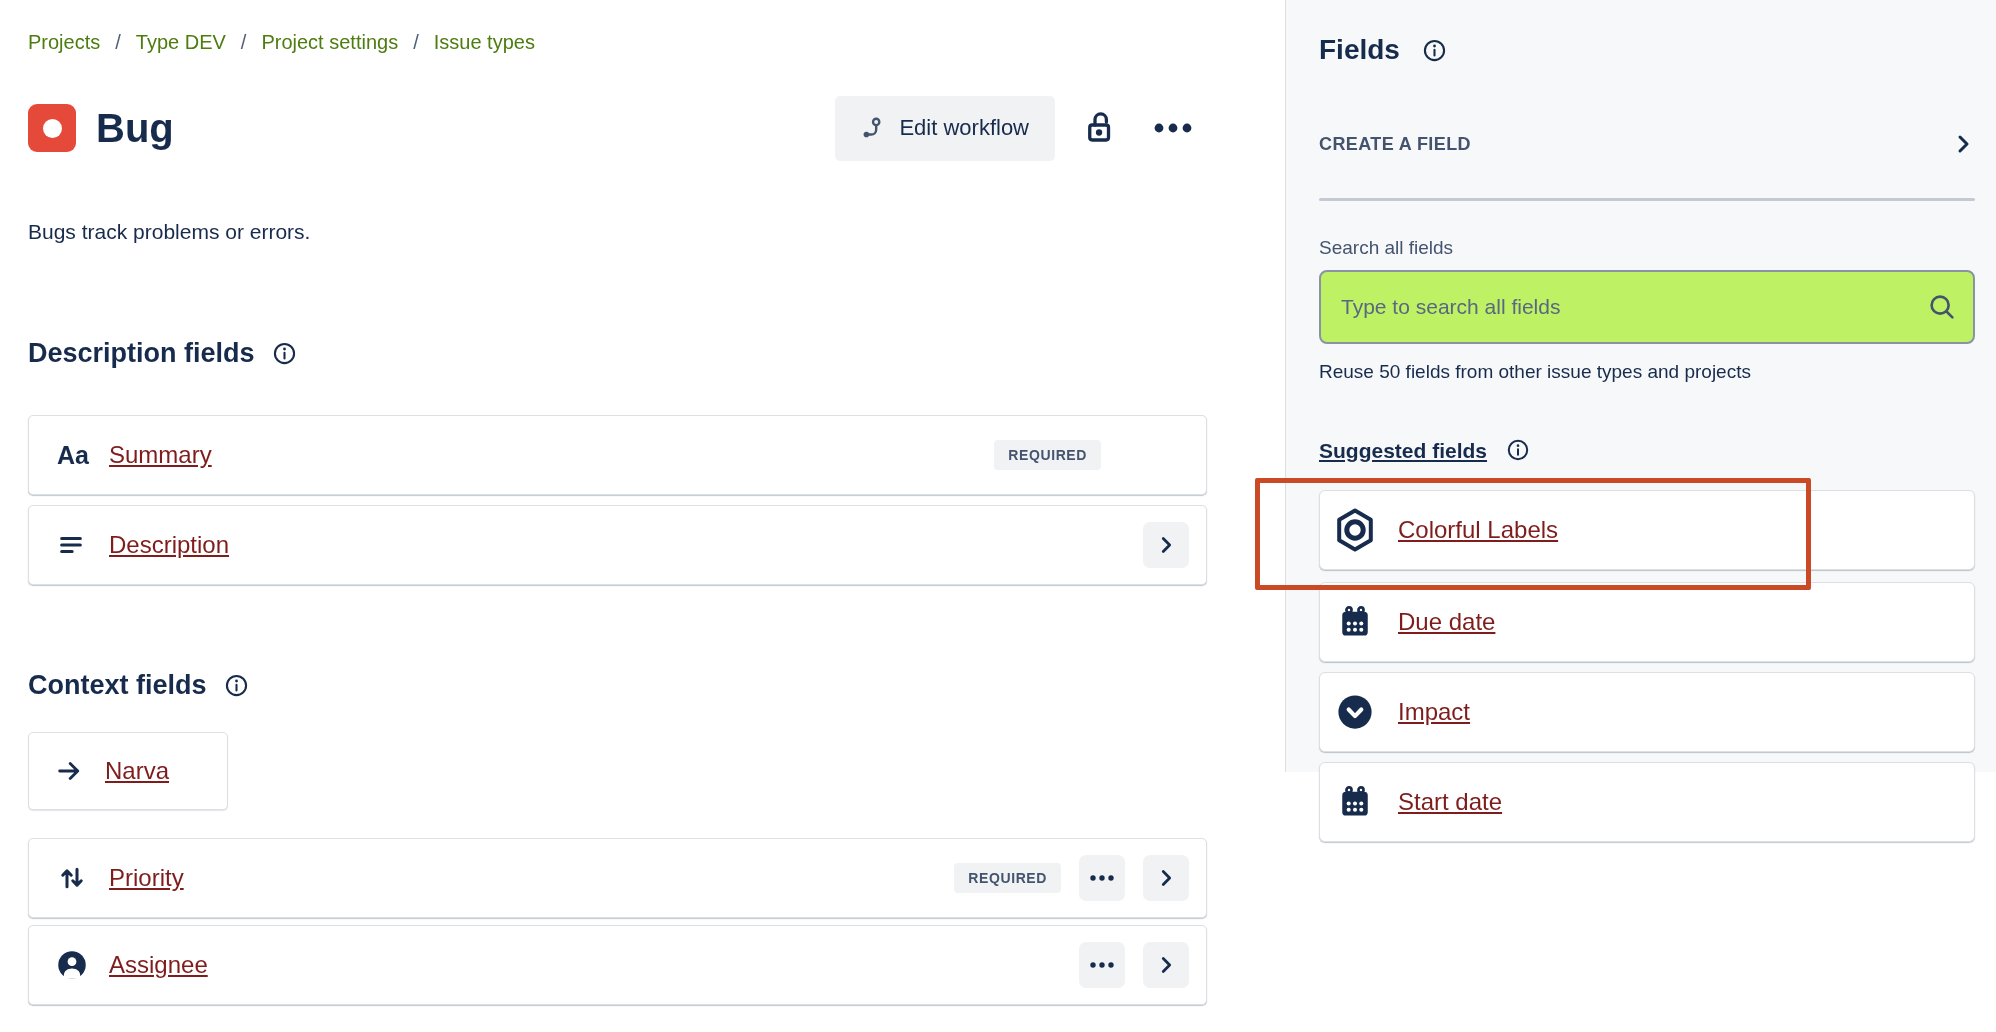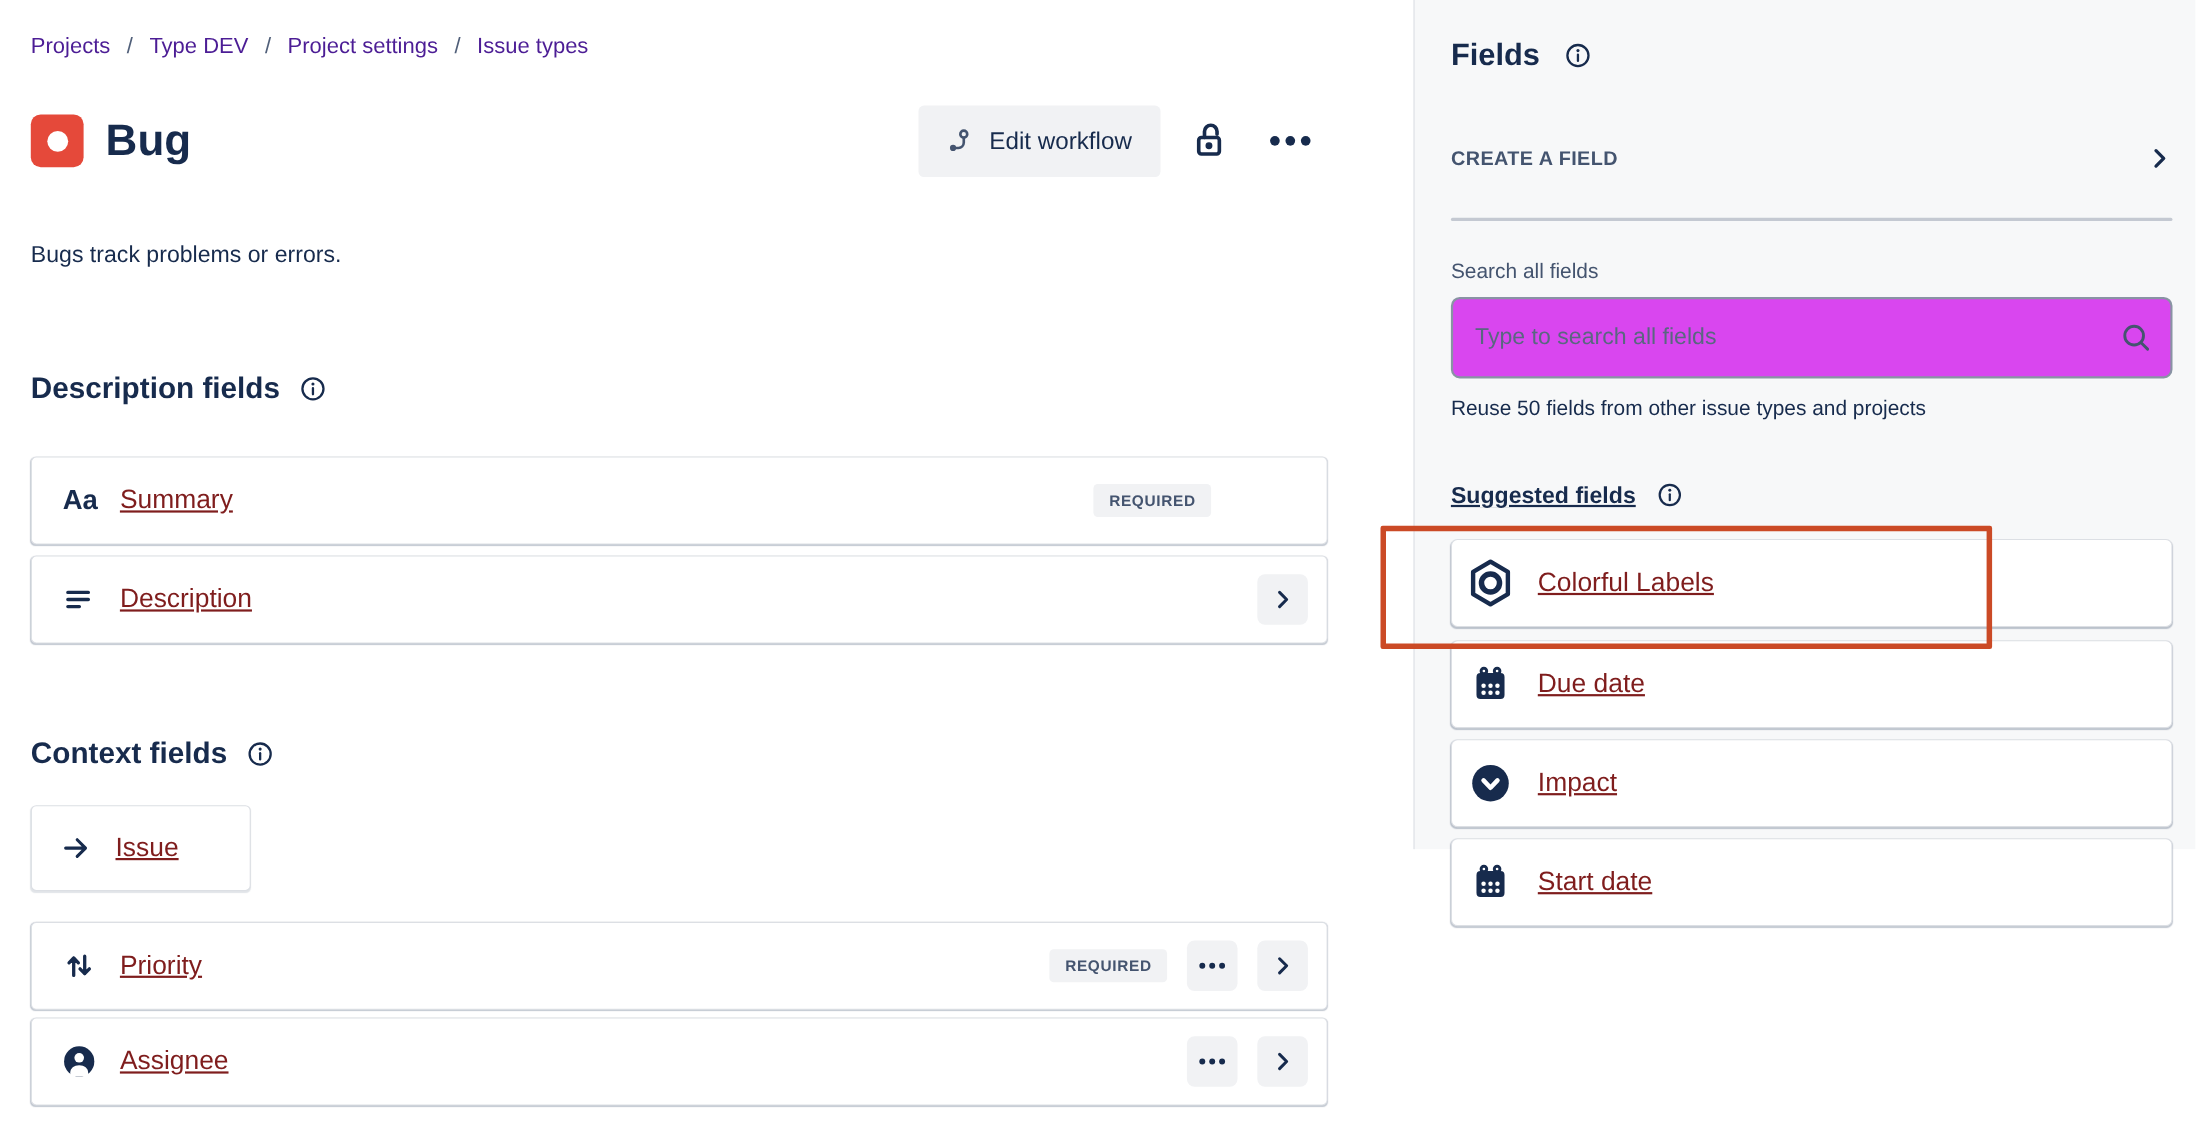--- a/index.html
+++ b/index.html
@@ -10,21 +10,21 @@
     font-family:"Liberation Sans", sans-serif;
   }
   svg { display:block; }
 
   
   .breadcrumb {
     position:absolute; left:28px; top:28px; height:28px;
     display:flex; align-items:center; gap:15px;
     font-size:20px; color:#44546F; line-height:1;
   }
-  .breadcrumb a { color:#4c1d95; text-decoration:none; cursor:pointer; }
+  .breadcrumb a { color:#4d7c0f; text-decoration:none; cursor:pointer; }
   .breadcrumb .sep { color:#505F79; }
 
   .title-row {
     position:absolute; left:28px; top:98px; width:1179px; height:60px;
     display:flex; align-items:center;
   }
   .bug-icon {
     width:48px; height:48px; border-radius:9px; background:#E5493A;
     display:flex; align-items:center; justify-content:center; flex:0 0 auto;
   }
@@ -85,21 +85,21 @@
   .create-field {
     position:absolute; left:33px; top:124px; width:656px; height:40px;
     display:flex; align-items:center; justify-content:space-between; cursor:pointer;
   }
   .create-field .cf-label { font-size:18px; font-weight:700; letter-spacing:0.4px; color:#44546F; }
   .sb-divider { position:absolute; left:33px; top:198px; width:656px; height:3px; border-radius:2px; background:#C4C9D2; }
   .search-label { position:absolute; left:33px; top:238px; font-size:19px; color:#44546F; line-height:1; }
   .search-wrap { position:absolute; left:33px; top:270px; width:656px; height:74px; }
   .search-input {
     width:100%; height:100%; border:2px solid #8993A4; border-radius:8px;
-    background:#d946ef; padding:0 64px 0 20px;
+    background:#bef264; padding:0 64px 0 20px;
     font-family:inherit; font-size:21px; color:#172B4D; outline:none;
   }
   .search-input::placeholder { color:#596780; opacity:1; }
   .search-ic { position:absolute; right:18px; top:22px; }
   .reuse-hint { position:absolute; left:33px; top:360px; font-size:19px; color:#172B4D; line-height:1.3; }
   .suggested-head { position:absolute; left:33px; top:438px; display:flex; align-items:center; gap:19px;text-decoration:underline; }
   .suggested-head h3 { margin:0; font-size:21px; font-weight:700; color:#172B4D; line-height:1; }
 
   .sb-card { position:absolute; left:33px; width:656px; height:80px; padding-left:10px; border-radius:6px; }
   .sb-card .flabel { margin-left:18px; }
@@ -201,21 +201,21 @@
     <circle cx="12" cy="12" r="9.2"></circle>
       <path d="M12 11.3v5.4" stroke-linecap="round"></path>
       <circle cx="12" cy="7.7" r="1.35" fill="#172B4D" stroke="none"></circle>
   </svg>
 </div>
 
 <div class="fieldcard status-box">
   <svg width="28" height="28" viewBox="0 0 24 24" fill="none" stroke="#172B4D" stroke-width="2.4" stroke-linecap="round" stroke-linejoin="round">
     <path d="M4 12h15.5M13 5.5 19.5 12 13 18.5"></path>
   </svg>
-  <span class="flabel">Issue</span>
+  <span class="flabel">Narva</span>
 </div>
 
 <div class="fieldcard main-card" style="top:838px">
   <span class="card-ic">
     <svg width="30" height="30" viewBox="0 0 24 24" fill="none" stroke="#172B4D" stroke-width="2.4" stroke-linecap="round" stroke-linejoin="round">
       <path d="M8 19V6.3M4.6 9.8 8 6.3l3.4 3.5M16 5v12.7M12.6 14.2 16 17.7l3.4-3.5"></path>
     </svg>
   </span>
   <span class="flabel">Priority</span>
   <div class="controls">

